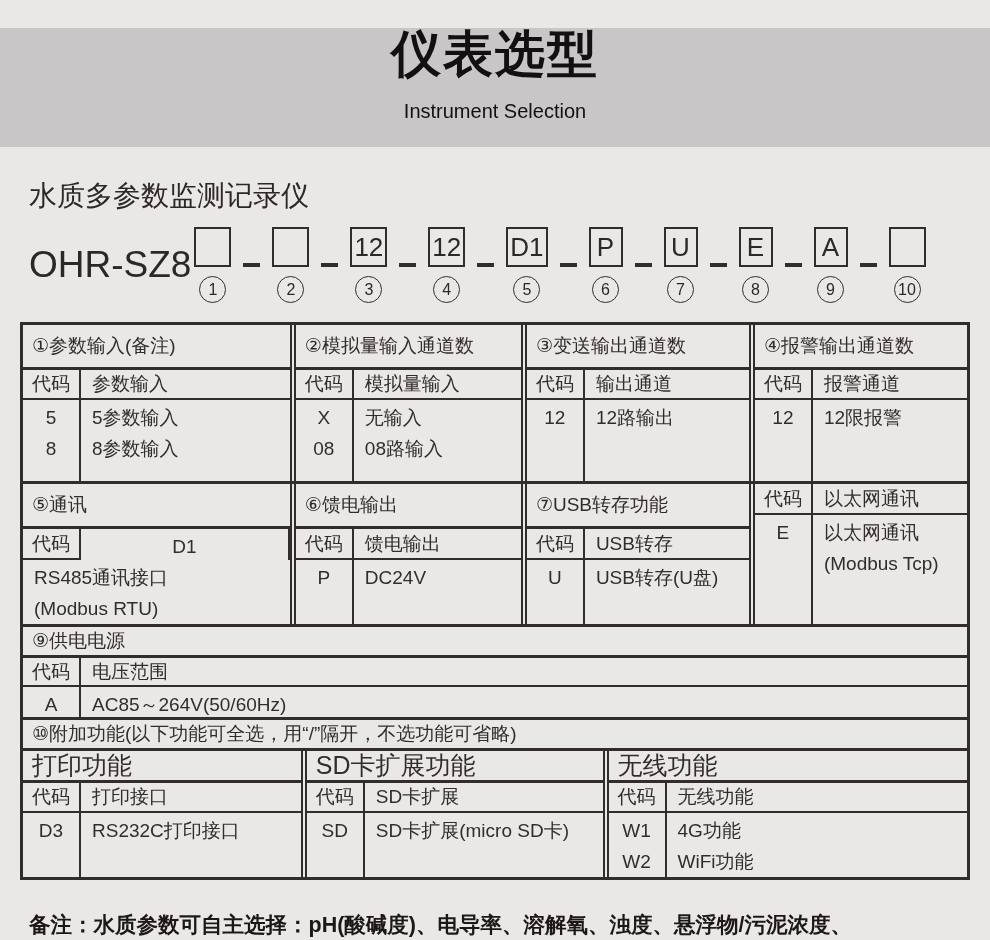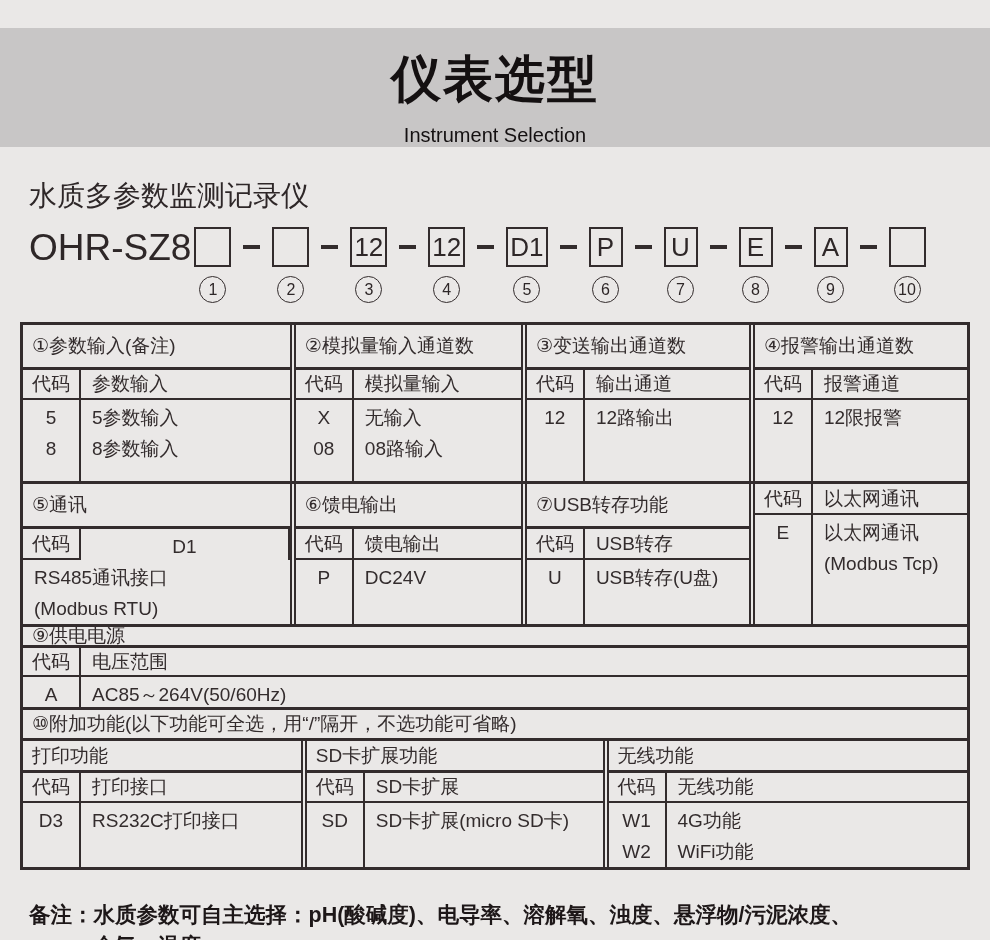--- a/index.html
+++ b/index.html
@@ -12,38 +12,38 @@
     overflow: hidden;
     position: relative;
   }
 
   
   .title-band {
     margin-top: 28px;
     height: 119px;
     background: #c8c6c6;
     display: flex; flex-direction: column;
-    align-items: center; justify-content: flex-end;
+    align-items: center; justify-content: flex-start;
   }
   .main-title {
     font-size: 50px; font-weight: 900; color: #141011;
     letter-spacing: 2px; line-height: 1.05;
   }
   .sub-title { font-size: 20px; color: #141011; margin-top: 19px; }
 
   
   .product-name {
     margin: 30px 0 0 29px;
     font-size: 28px; font-weight: 500; color: #2e2728;
   }
 
   
   .model-row {
     margin: 12px 0 0 29px;
-    display: flex; align-items: flex-start;
+    display: flex; align-items: center;
   }
   .model-prefix { font-size: 37px; line-height: 42px; color: #2e2728; margin-right: 3px; }
   .slot { display: flex; flex-direction: column; align-items: center; }
   .mbox {
     height: 40px; min-width: 34px; padding: 0 2px;
     border: 2.5px solid #332c2d;
     display: flex; align-items: center; justify-content: center;
     font-size: 26px; line-height: 1; color: #2e2728;
   }
   .mbox.empty { min-width: 37px; }
@@ -79,35 +79,35 @@
   .band-1 .sb { grid-template-rows: 30px minmax(81px, 1fr); }
   .band-2 .sb { grid-template-rows: 31px minmax(63px, 1fr); }
   .hc { display: flex; align-items: center; font-size: 19px; border-bottom: 2px solid #332c2d; }
   .ch { justify-content: center; border-right: 2px solid #332c2d; }
   .dh { padding-left: 11px; }
   .codes { border-right: 2px solid #332c2d; text-align: center; padding-top: 2px; }
   .descs { padding-left: 11px; padding-top: 2px; }
   .codes > div, .descs > div { line-height: 31px; font-size: 19px; white-space: nowrap; }
 
   
-  .band-9 .st { height: 21px; }
+  .band-9 .st { height: 31px; }
   .band-9 .sb { grid-template-rows: 29px 30px; }
 
   
   .b10-title {
     height: 31px; display: flex; align-items: center;
     padding-left: 9px; font-size: 19px;
     border-bottom: 3px solid #332c2d;
   }
   .b10-groups { display: grid; grid-template-columns: 279fr 303fr 366fr; }
   .grp { display: flex; flex-direction: column; }
   .grp:not(:first-child) { border-left: 6px double #332c2d; }
   .grp-title {
     height: 32px; display: flex; align-items: center;
-    padding-left: 9px; font-size: 19px;
+    padding-left: 9px; font-size: 25px;
     border-bottom: 3px solid #332c2d;
   }
   .grp-body { flex: 1; display: grid; grid-template-columns: 58px 1fr; grid-template-rows: 30px minmax(60px, 1fr); }
 
   
   .remark {
     margin: 30px 0 0 29px;
     display: flex;
     font-size: 21.5px; font-weight: 700; color: #1d1718;
     line-height: 31px;

